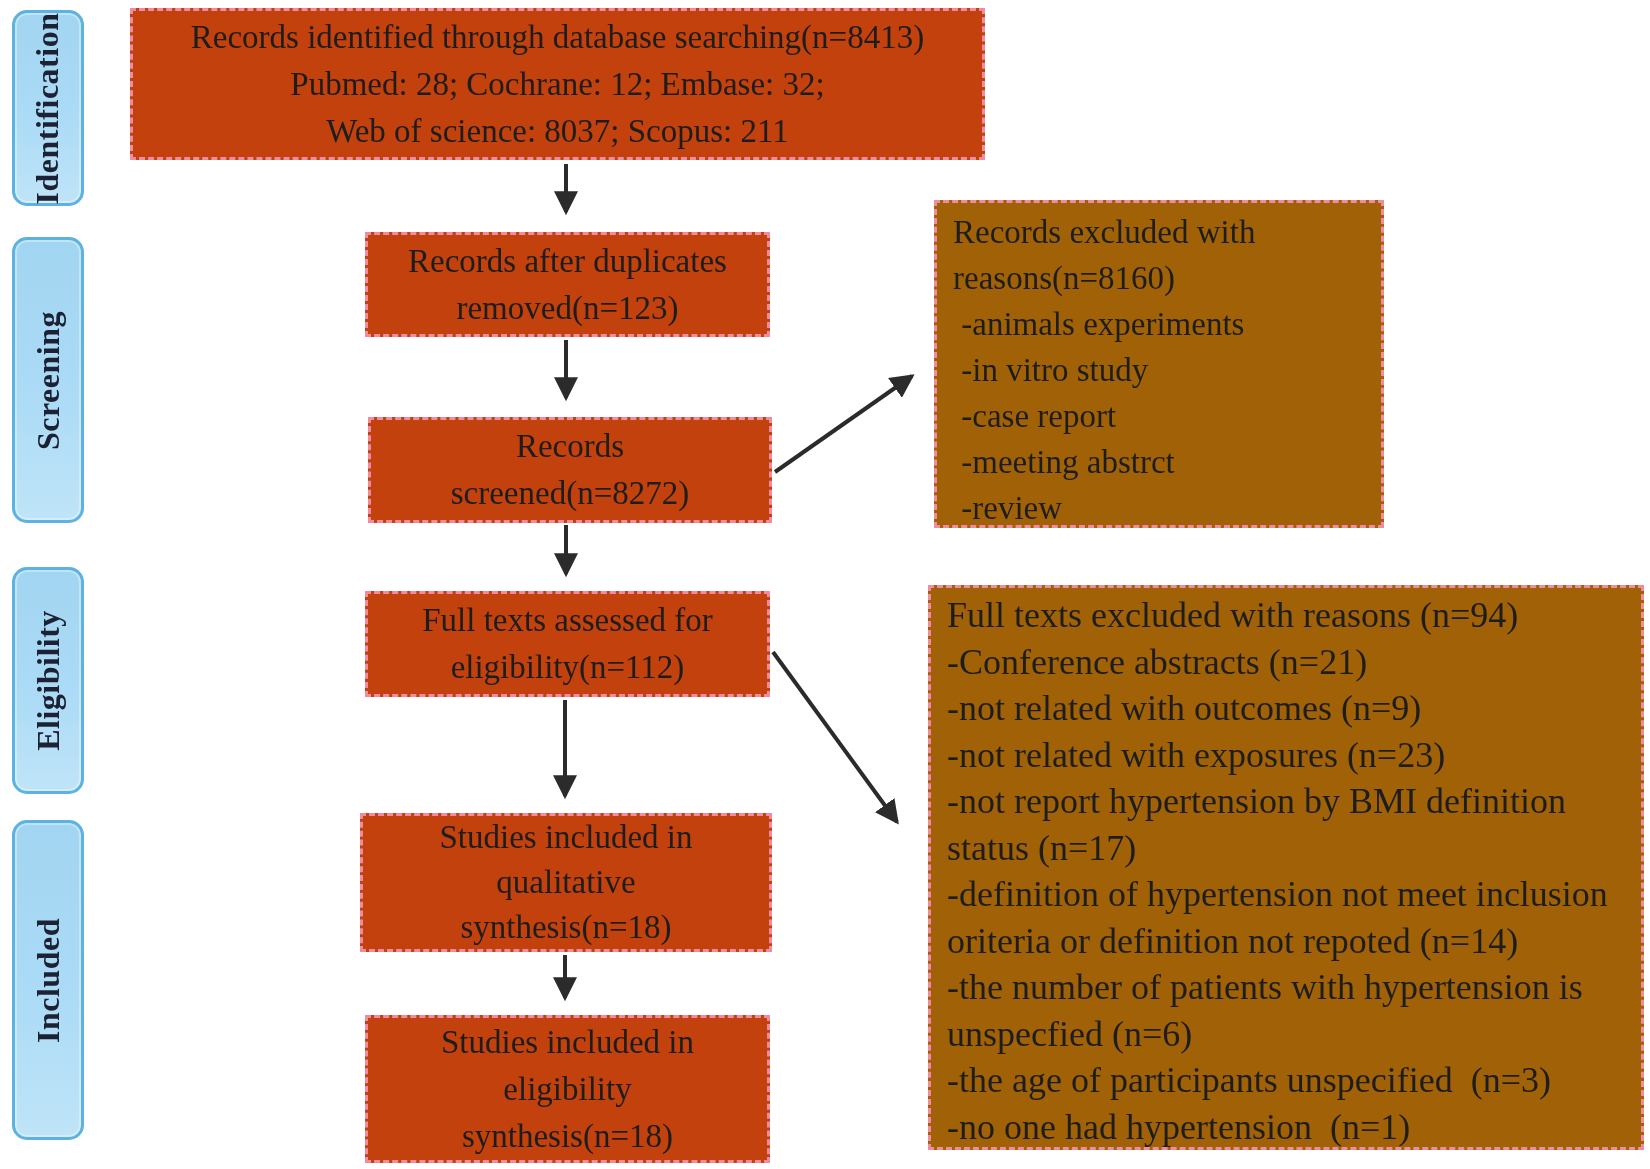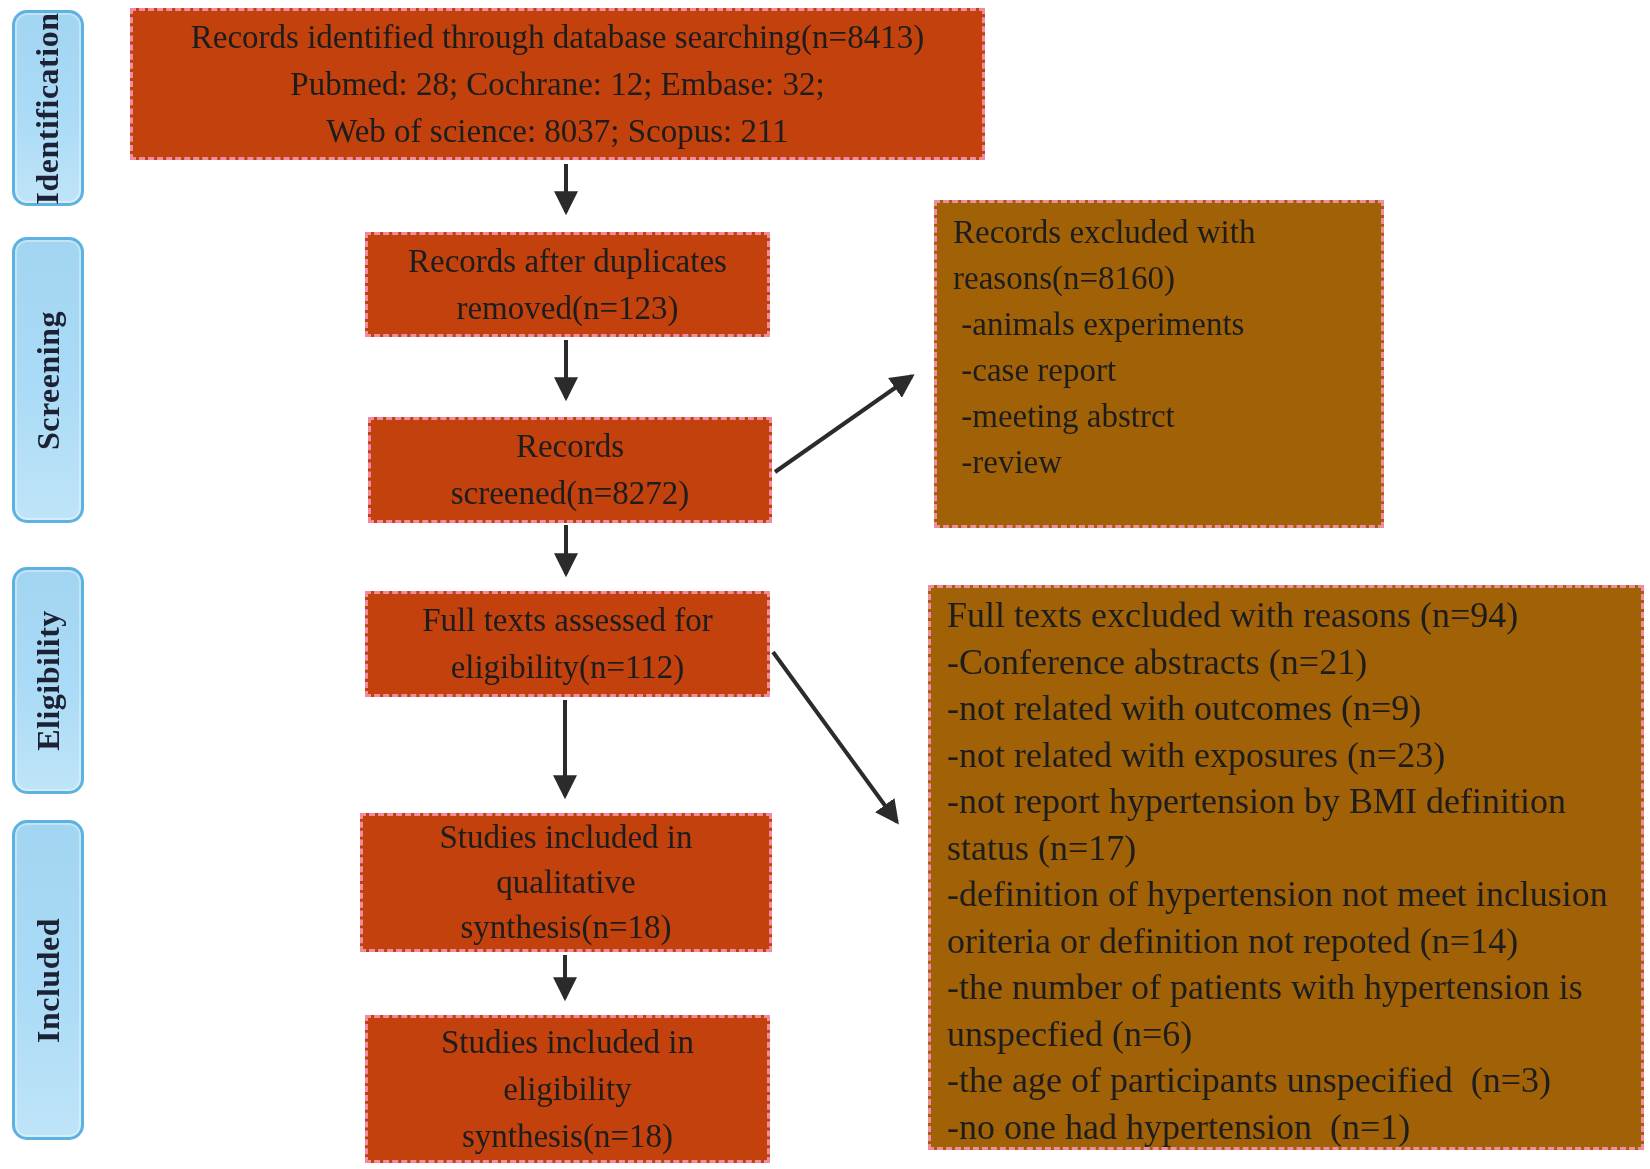--- a/index.html
+++ b/index.html
@@ -139,20 +139,21 @@
   <div class="fbox" style="left:365px; top:1015px; width:405px; height:148px;">
     <div class="line">Studies included in</div>
     <div class="line">eligibility</div>
     <div class="line">synthesis(n=18)</div>
   </div>
 
   <div class="ebox" style="left:934px; top:200px; width:450px; height:328px;">
     <div class="line">Records excluded with</div>
     <div class="line">reasons(n=8160)</div>
     <div class="line"> -animals experiments</div>
+    <div class="line"> -in vitro study</div>
     <div class="line"> -case report</div>
     <div class="line"> -meeting abstrct</div>
     <div class="line"> -review</div>
   </div>
 
   <div class="ebox small" style="left:928px; top:585px; width:716px; height:565px;">
     <div class="line">Full texts excluded with reasons (n=94)</div>
     <div class="line">-Conference abstracts (n=21)</div>
     <div class="line">-not related with outcomes (n=9)</div>
     <div class="line">-not related with exposures (n=23)</div>

